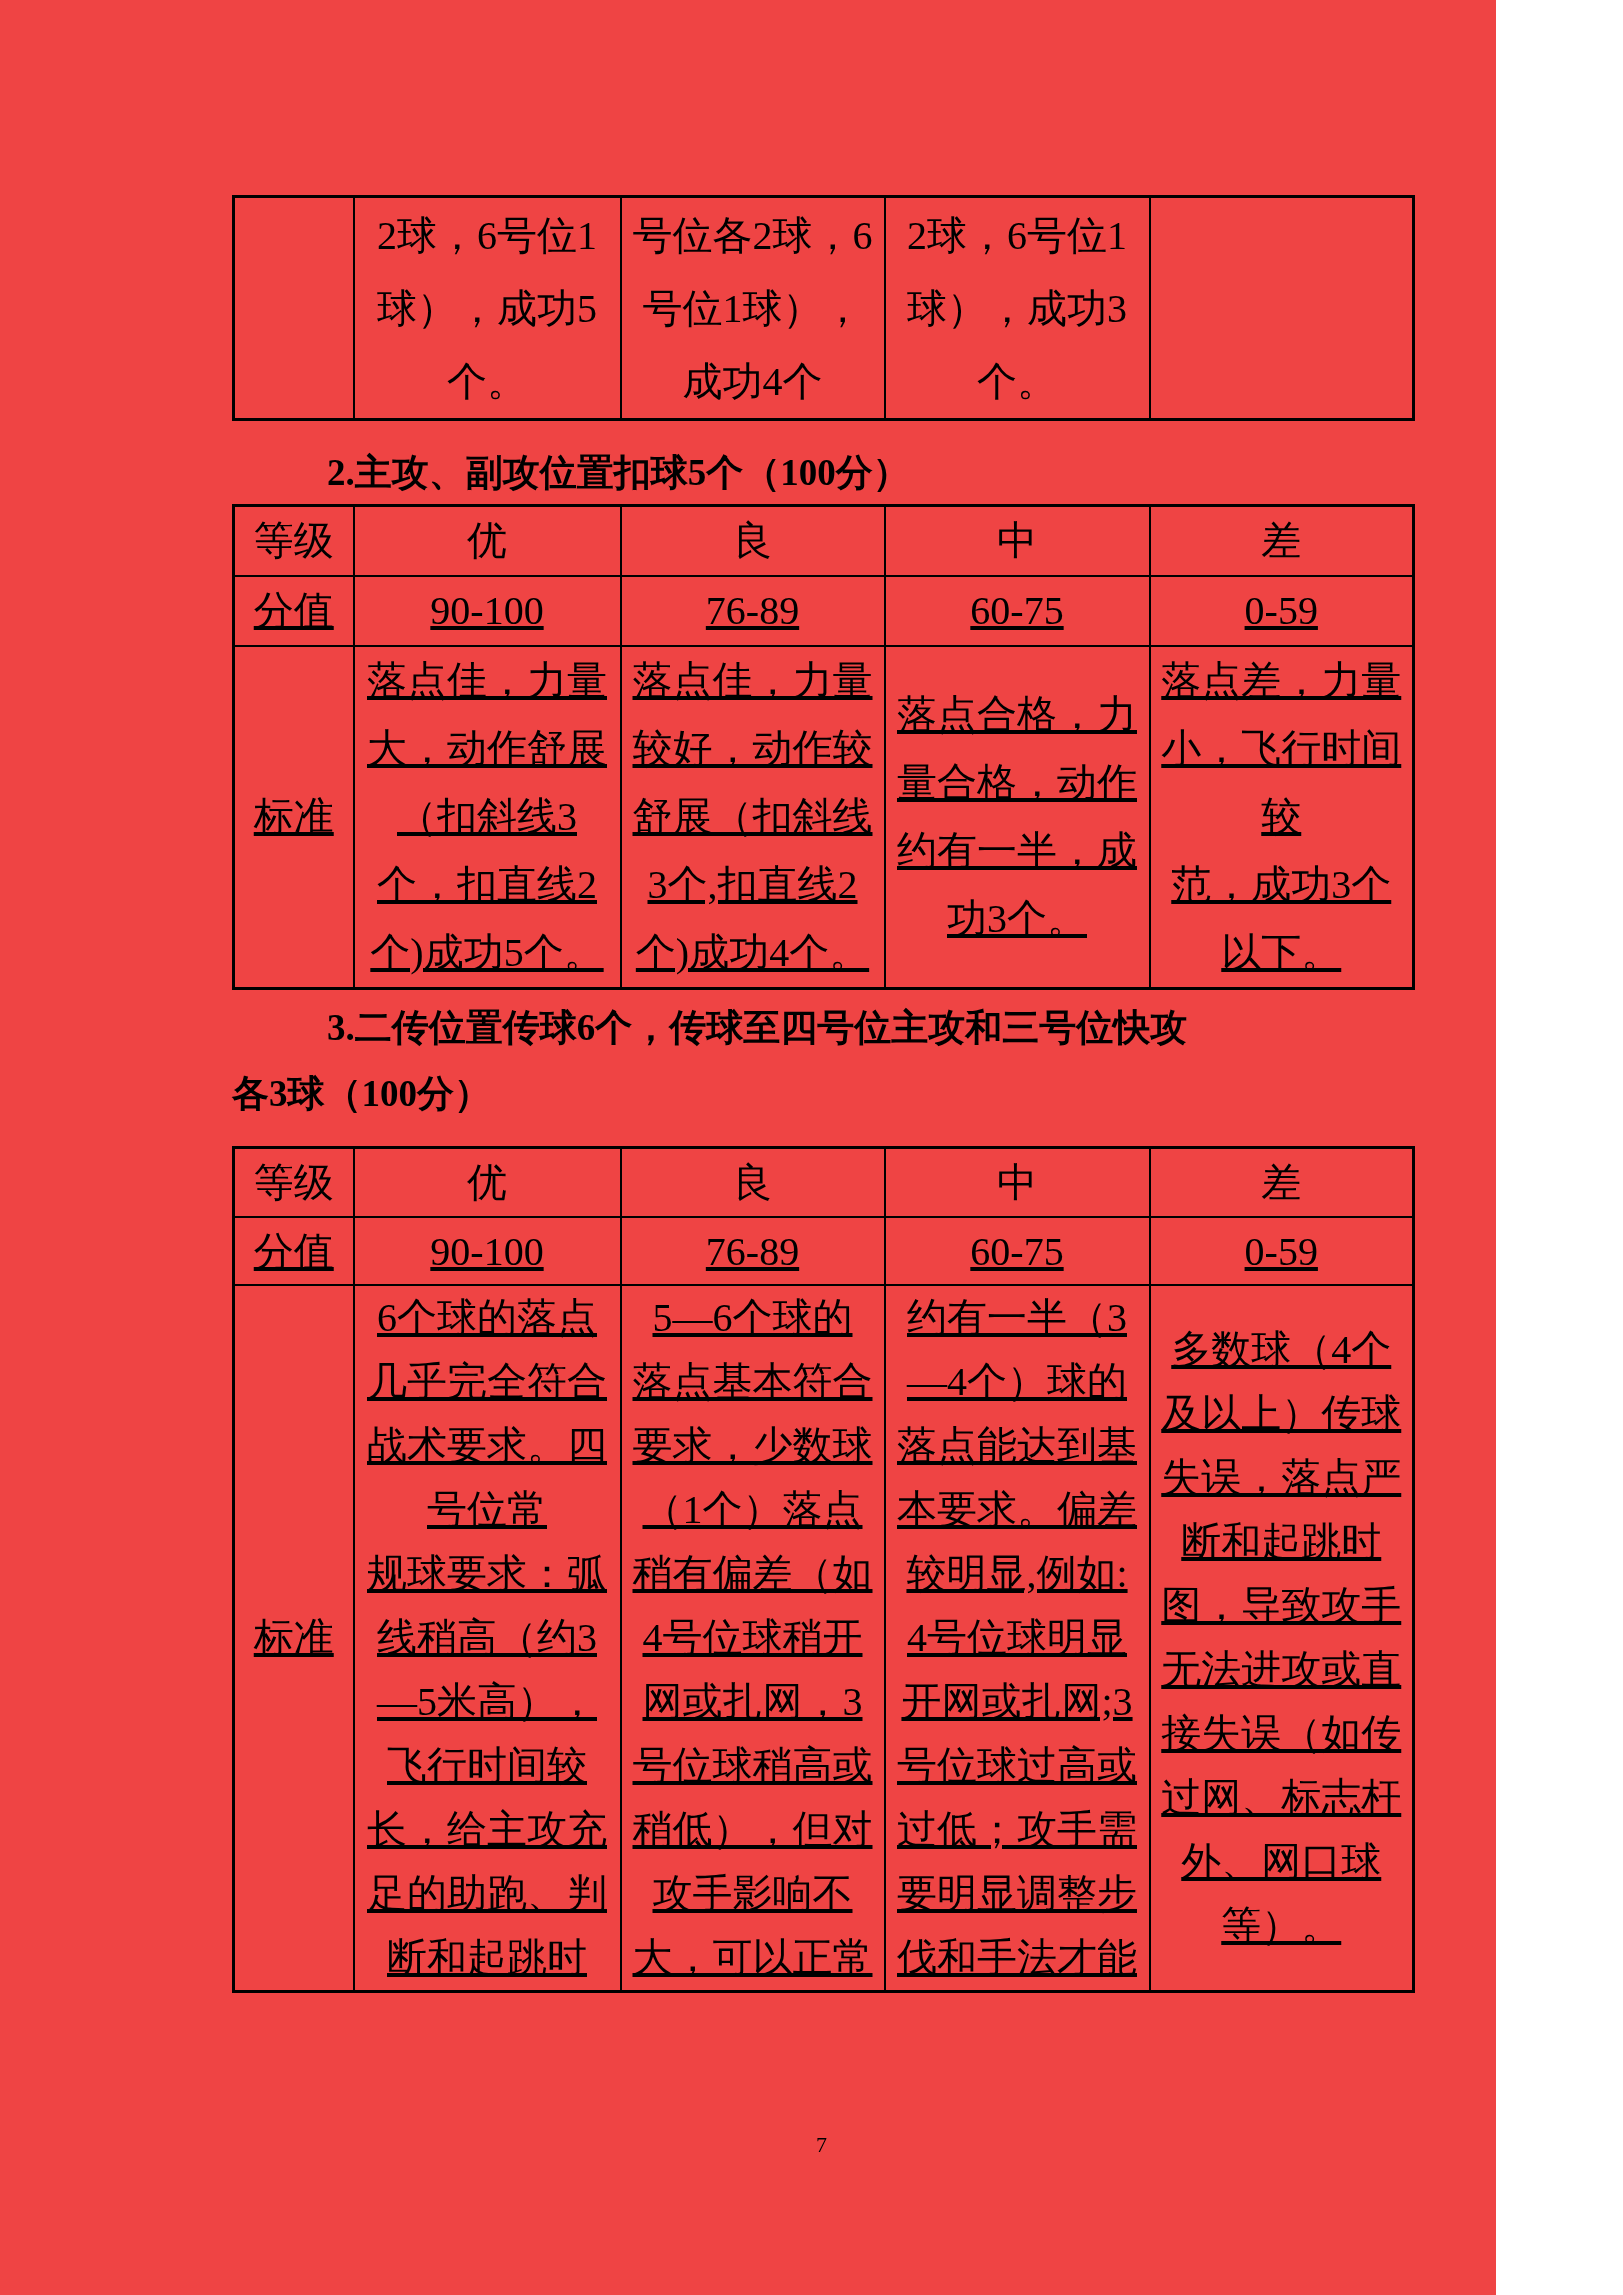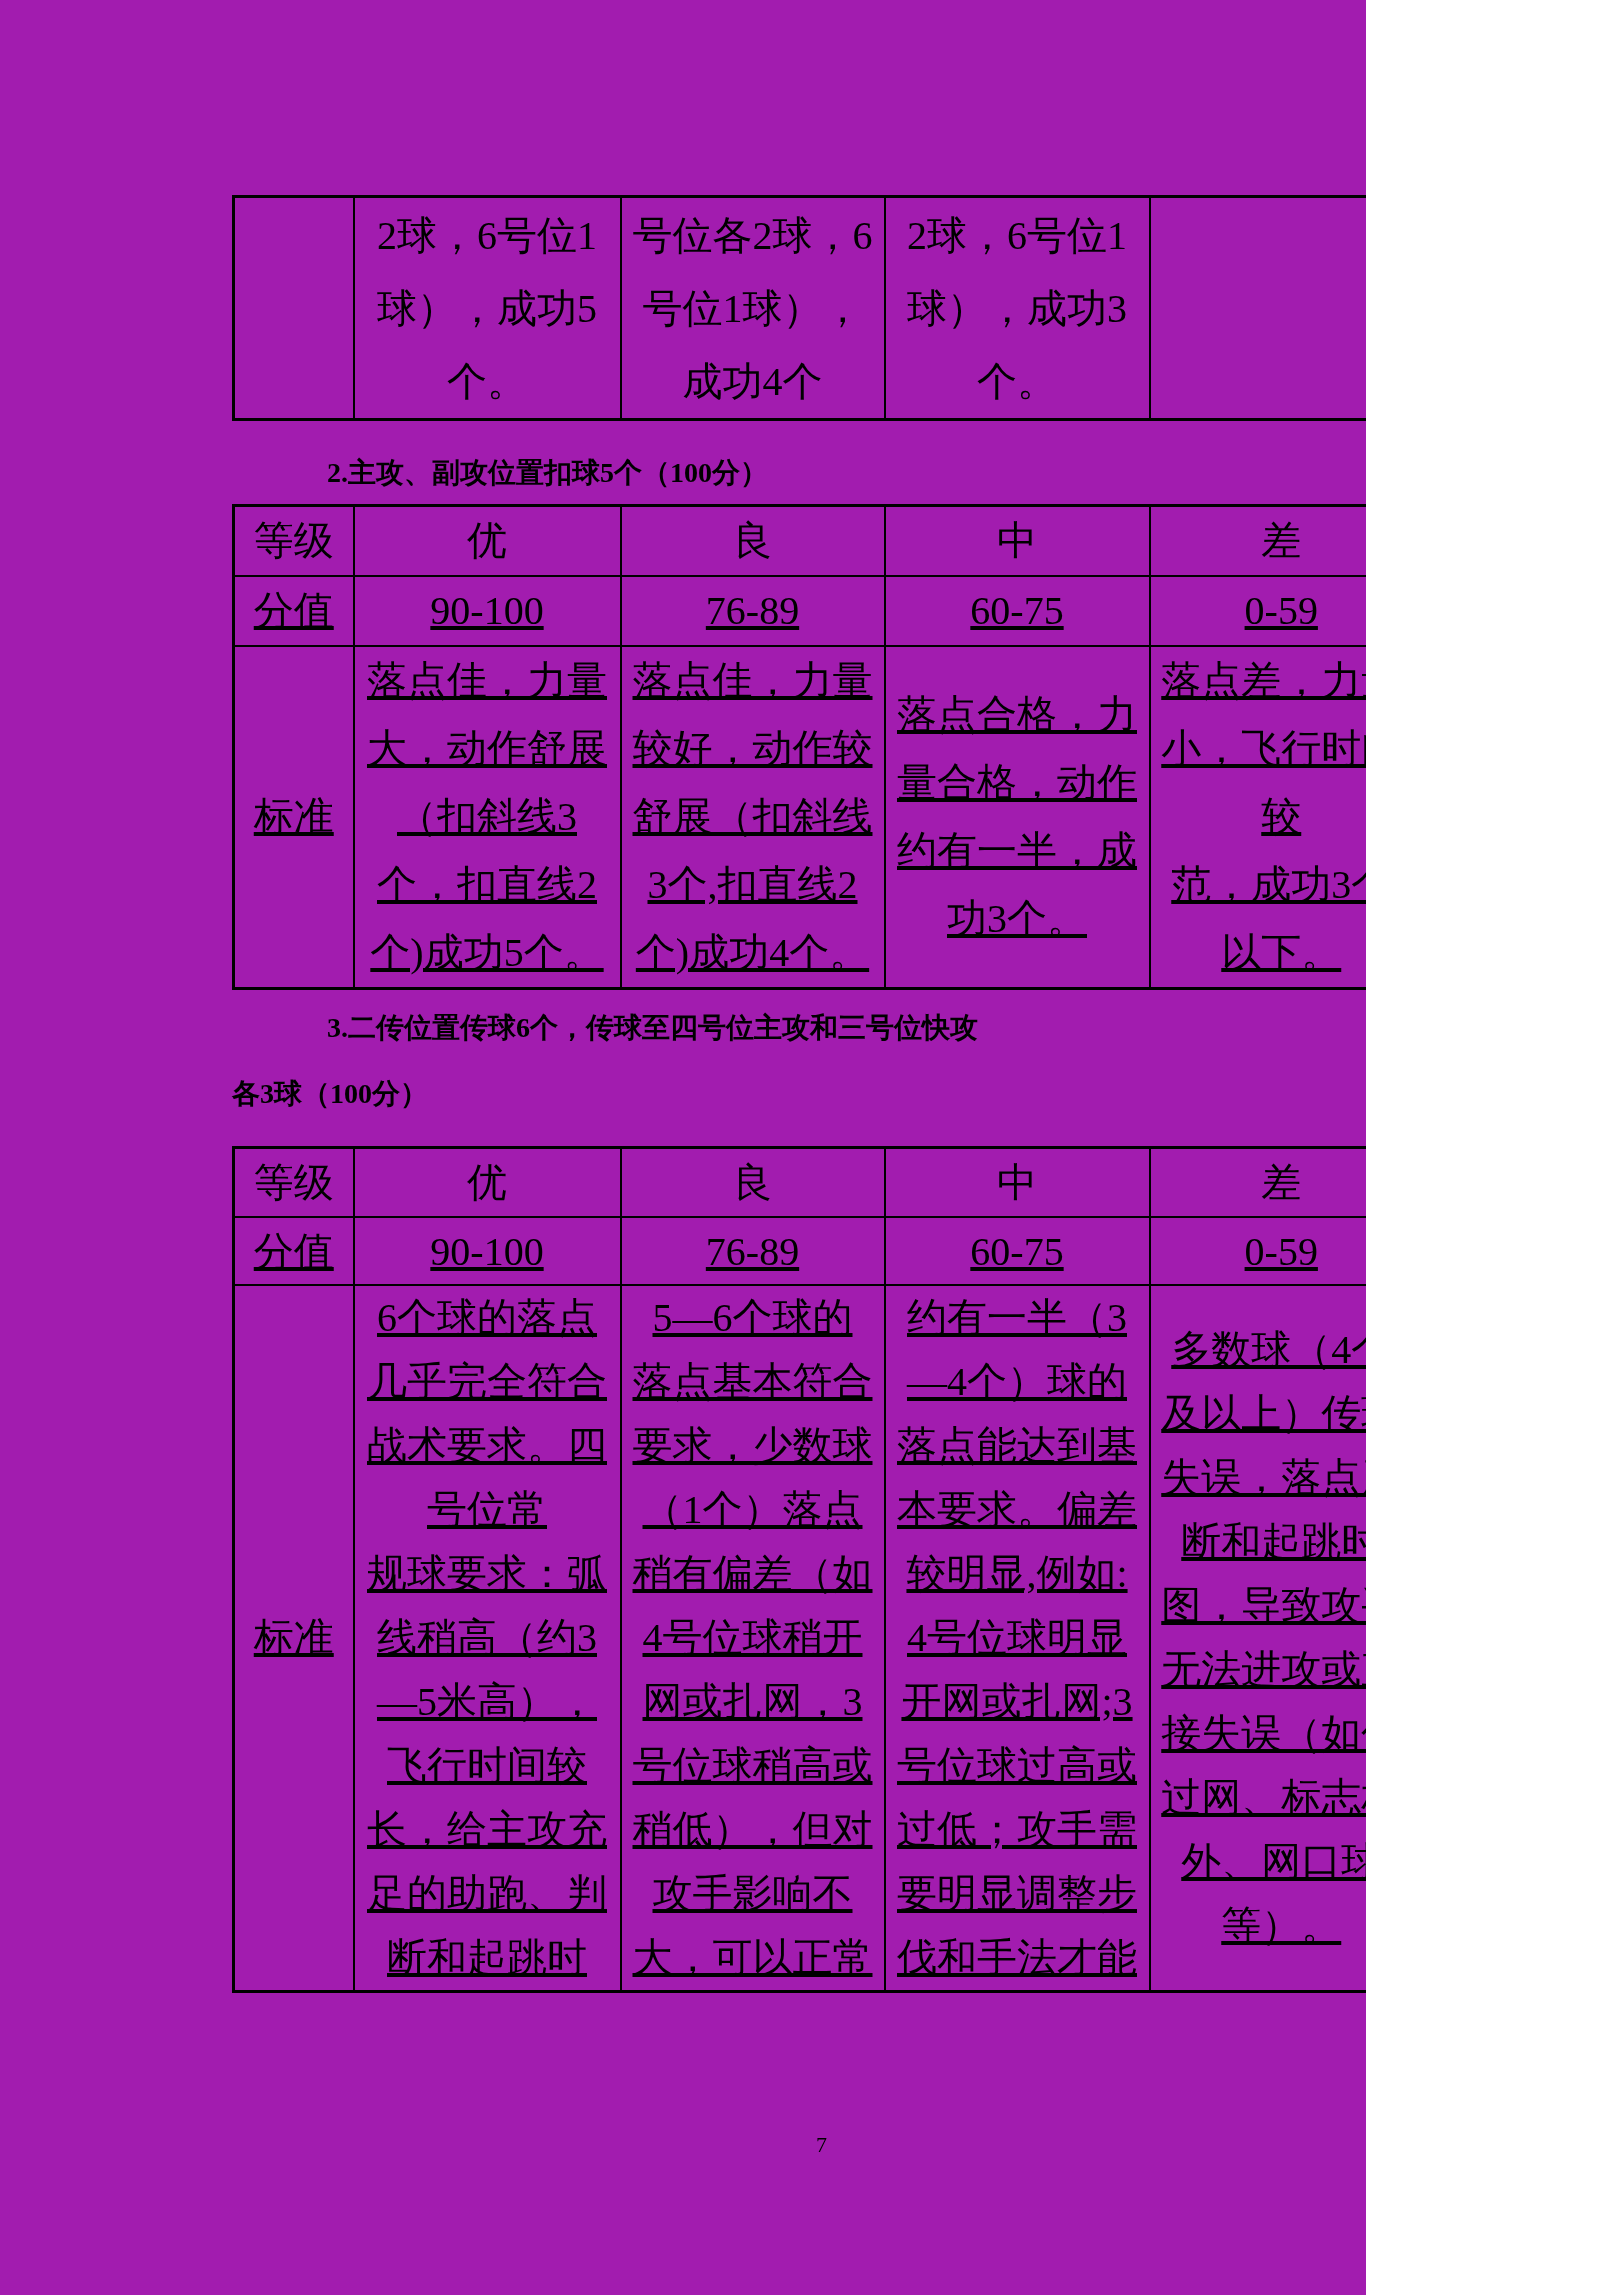--- a/index.html
+++ b/index.html
@@ -2,21 +2,21 @@
 <html style="font-size:11px"><head>
 <meta charset="utf-8">
 <style>
   html,body{margin:0;padding:0;}
   body{
     width:1623px;height:2295px;
     background:#ffffff;
     font-family:"Liberation Serif","DejaVu Serif",serif;
     color:#000;
   }
-  .page{position:relative;width:1366px;height:2295px;background:#a21caf;overflow:hidden;}
+  .page{position:relative;width:1496px;height:2295px;background:#ef4444;overflow:hidden;}
 
   table.tbl{
     position:absolute;
     left:232px;
     width:1179px;
     border-collapse:collapse;
     table-layout:fixed;
     border:3.4px solid #000;
   }
   table.tbl td{
@@ -44,21 +44,21 @@
   .t3{top:1146px;}
   .t3 .r-head td{height:67px;line-height:65px;}
   .t3 .r-score td{height:66px;line-height:65px;}
   .t3 .r-crit td{height:702px;line-height:64px;}
 
   .heading{
     position:absolute;
     left:232px;
     width:1179px;
     font-weight:bold;
-    font-size:28px;
+    font-size:37px;
     white-space:pre-line;
     text-indent:95px;
     font-family:Liberation Serif, serif;
   }
   .h2{top:440px;line-height:65px;}
   .h3{top:995px;line-height:66px;}
 
   .pagenum{
     position:absolute;
     left:232px;

